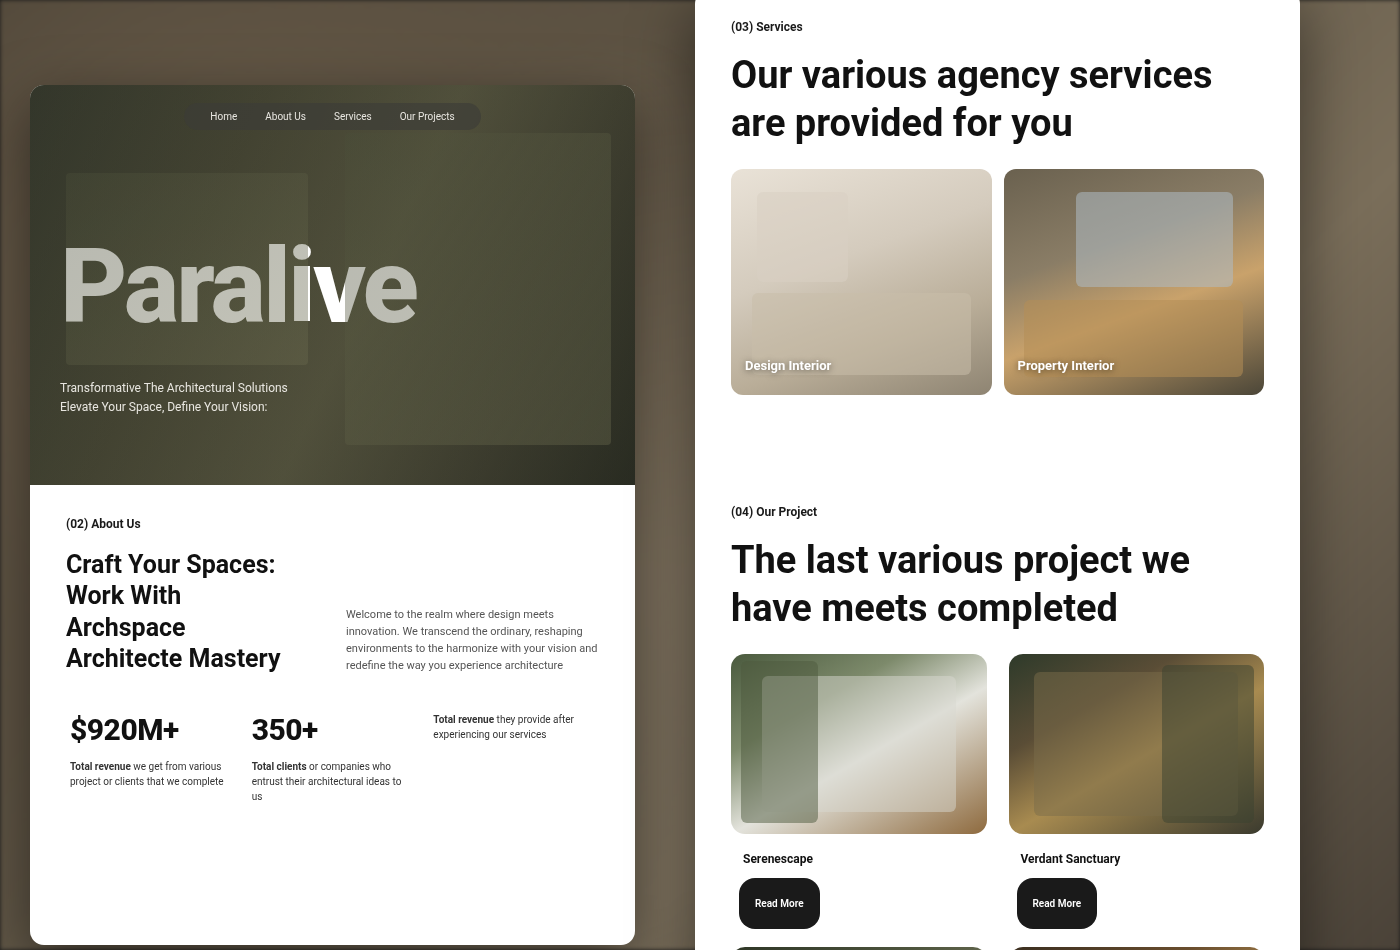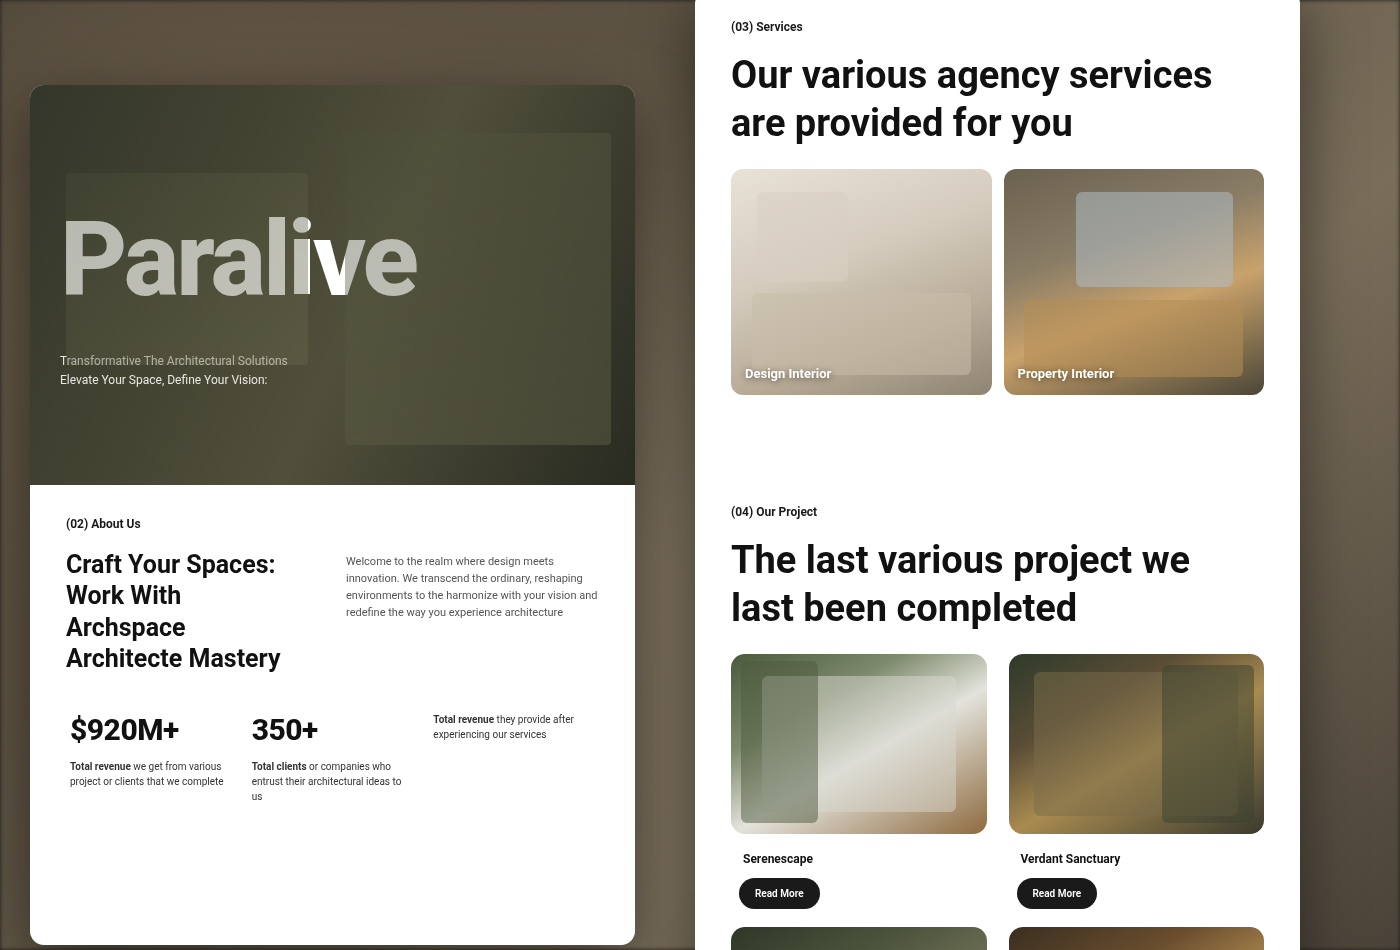--- a/index.html
+++ b/index.html
@@ -87,21 +87,21 @@
   }
 
   
   .section { padding: 32px 36px 20px; }
   .eyebrow {
     font-size: 12px;
     font-weight: 700;
     color: #1a1a1a;
     margin-bottom: 18px;
   }
-  .heading-split { display: flex; gap: 40px; align-items: flex-start; }
+  .heading-split { display: flex; gap: 40px; align-items: flex-end; }
   .h2 {
     font-size: 25px;
     font-weight: 700;
     line-height: 1.25;
     color: #111;
     flex: 0 0 240px;
   }
   .h2-big {
     font-size: 38px;
     font-weight: 700;
@@ -125,21 +125,21 @@
     flex: 1;
     height: 226px;
     border-radius: 12px;
     position: relative;
     overflow: hidden;
     background: #aaa;
   }
   .svc-card .svc-title {
     position: absolute;
     left: 14px;
-    bottom: 14px;
+    bottom: 22px;
     font-size: 13px;
     font-weight: 700;
     color: #fff;
     text-shadow: 0 1px 6px rgba(0,0,0,0.5);
   }
   .svc-1 { background: linear-gradient(160deg, #e9e2d7 0%, #d4cbbd 40%, #b9ad98 70%, #8e8472 100%); }
   .svc-2 { background: linear-gradient(160deg, #6a614f 0%, #8a7d66 35%, #c9a26b 60%, #4b4638 100%); }
   .svc-3 { background: linear-gradient(160deg, #9eaa8e 0%, #c9b38c 35%, #a38a5f 65%, #3f5a66 100%); }
   .svc-deco{ position:absolute; border-radius:6px; opacity:0.55;}
 
@@ -157,21 +157,21 @@
   .p1 { background: linear-gradient(150deg, #4a5a3e 0%, #7d8a6b 30%, #e3e3dc 55%, #8e6a3e 100%); }
   .p2 { background: linear-gradient(150deg, #2e3a2a 0%, #5a4d36 30%, #a88b50 55%, #3a3a2e 100%); }
   .proj-deco{position:absolute;border-radius:6px;opacity:0.5;}
   .proj-name { font-size: 12px; font-weight: 700; color: #111; margin: 0 0 12px 12px; }
   .proj-btn {
     display: inline-block;
     background: #1a1a1a;
     color: #fff;
     font-size: 10px;
     font-weight: 600;
-    padding: 10px 16px;
+    padding: 20px 16px;
     border-radius: 16px;
     margin-left: 8px;
     cursor: pointer;
   }
   .proj-thumb {
     height: 120px;
     border-radius: 14px;
     margin-top: 18px;
   }
   .t1 { background: linear-gradient(150deg, #2e3626 0%, #4e553e 40%, #7a7a5e 80%); }
@@ -182,20 +182,28 @@
 
 <div class="bg-blur"></div>
 
 <div class="stage">
 
   <div class="panel-left">
 
     <div class="hero">
       <div class="hero-deco" style="left:6%;top:22%;width:40%;height:48%;"></div>
       <div class="hero-deco" style="left:52%;top:12%;width:44%;height:78%;"></div>
+      <div class="nav">
+        <div class="nav-inner">
+          <span>Home</span>
+          <span>About Us</span>
+          <span>Services</span>
+          <span>Our Projects</span>
+        </div>
+      </div>
       <div class="brand">Paralive</div>
       <div class="tagline">
         <div>Transformative The Architectural Solutions</div>
         <div>Elevate Your Space, Define Your Vision:</div>
       </div>
     </div>
 
     <div class="section">
       <div class="eyebrow">(02) About Us</div>
       <div class="heading-split">
@@ -233,21 +241,21 @@
         <div class="svc-card svc-2">
           <div class="svc-deco" style="left:8%;top:58%;width:84%;height:34%;background:#b58e56;"></div>
           <div class="svc-deco" style="left:28%;top:10%;width:60%;height:42%;background:#aebcc4;"></div>
           <div class="svc-title">Property Interior</div>
         </div>
       </div>
     </div>
 
     <div class="proj-section" style="padding-top:90px">
       <div class="eyebrow">(04) Our Project</div>
-      <div class="h2-big">The last various project we last been completed</div>
+      <div class="h2-big">The last various project we have meets completed</div>
 
       <div class="proj-grid">
         <div class="proj-col">
           <div class="proj-img p1">
             <div class="proj-deco" style="left:12%;top:12%;width:76%;height:76%;background:#d8d8cf;"></div>
             <div class="proj-deco" style="left:4%;top:4%;width:30%;height:90%;background:#4e5a3e;"></div>
           </div>
           <div class="proj-name">Serenescape</div>
           <div class="proj-btn">Read More</div>
           <div class="proj-thumb t1"></div>

